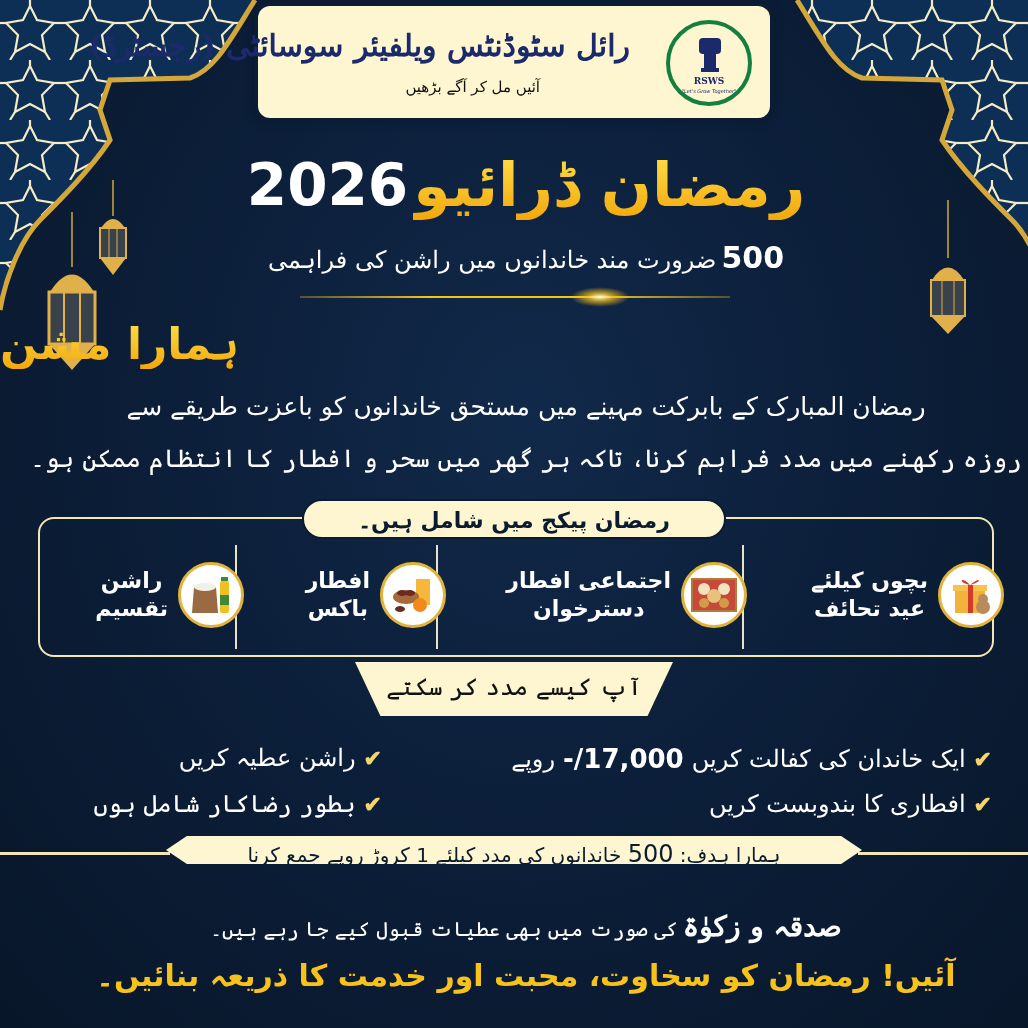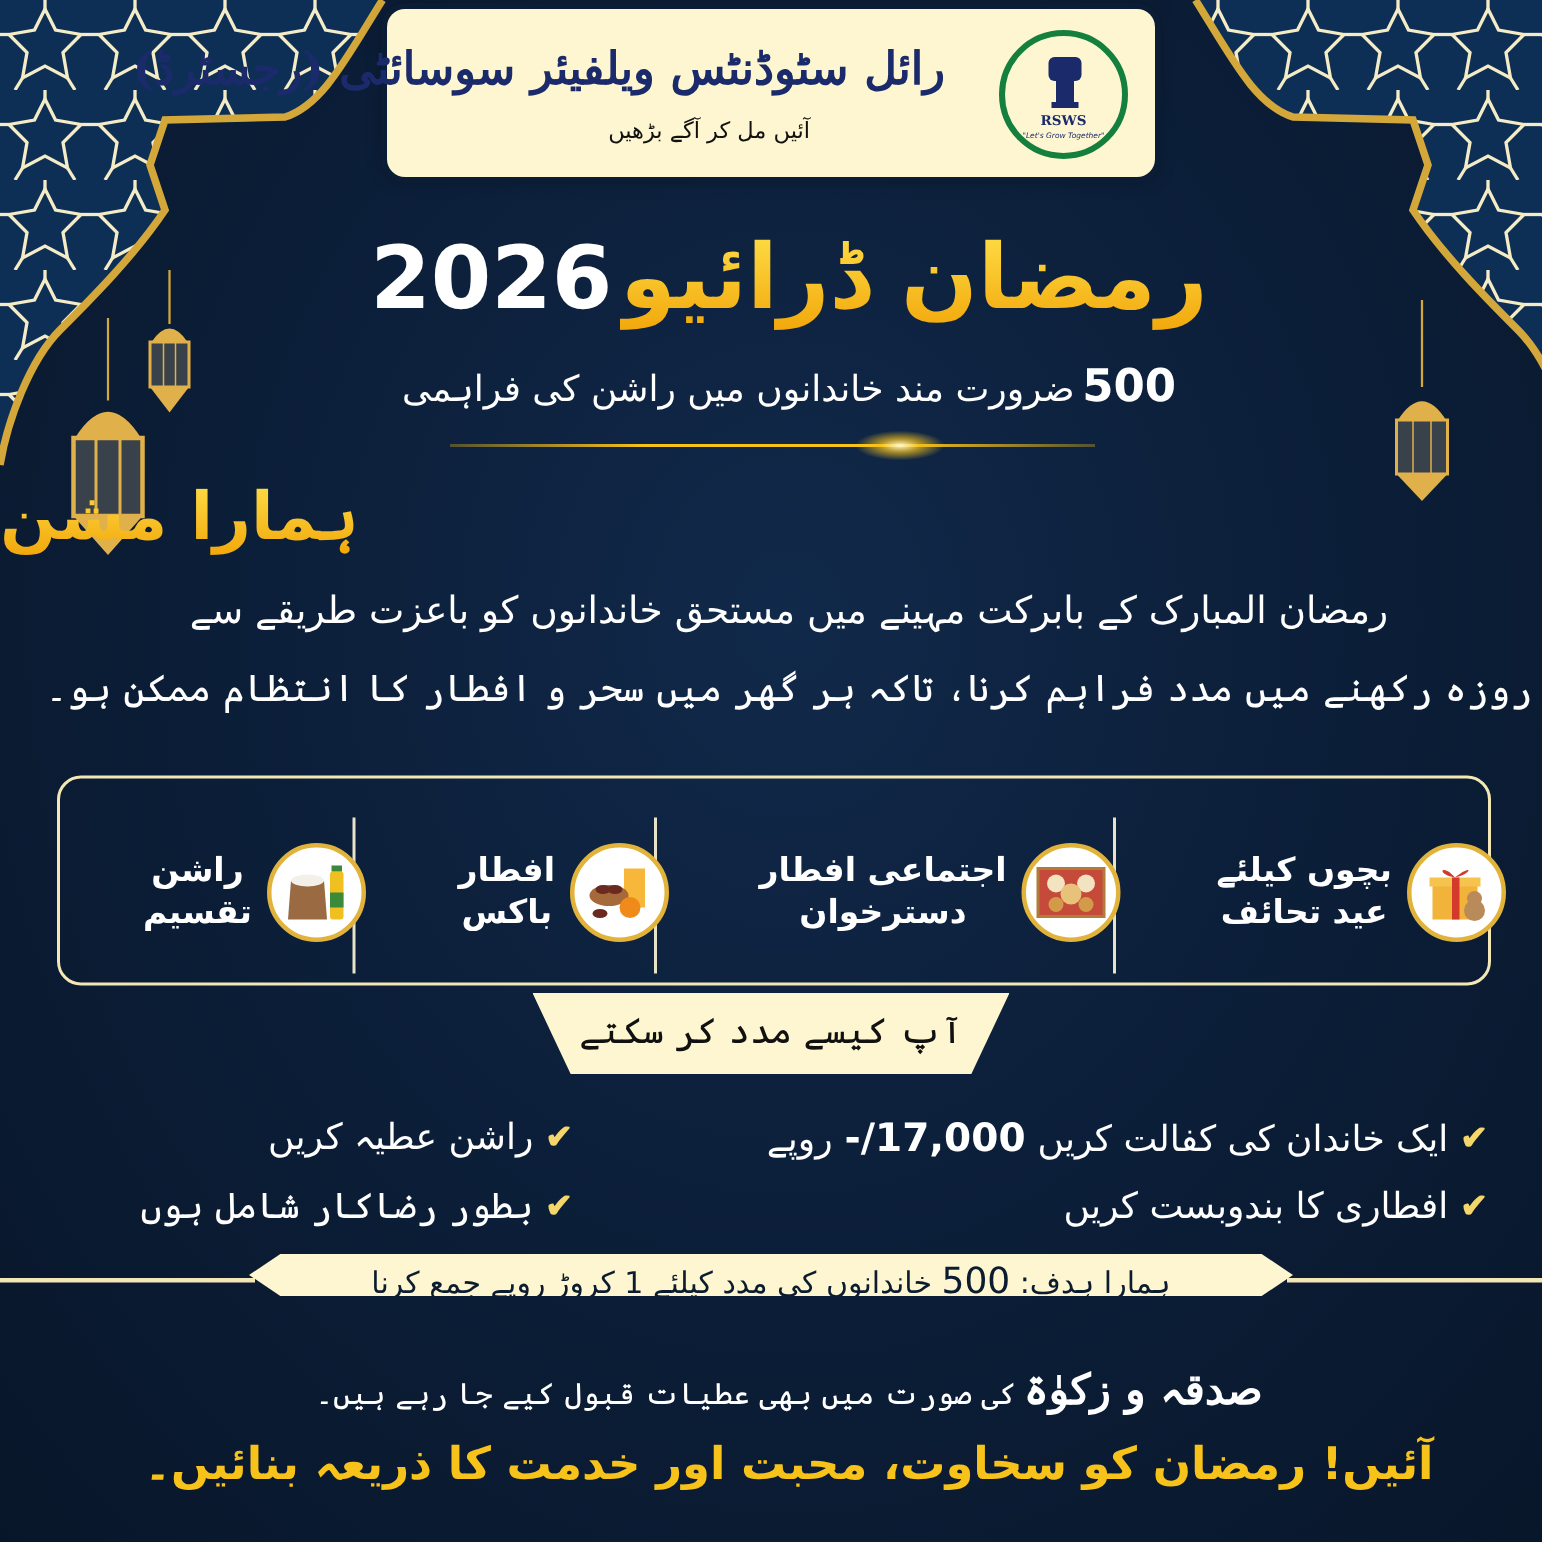--- a/index.html
+++ b/index.html
@@ -128,20 +128,21 @@
   </div>
 
   <div class="divider"></div>
   <div class="divider-glow"></div>
 
   <div class="mission-title">ہمارا مشن</div>
   <div class="mission-line ml1">رمضان المبارک کے بابرکت مہینے میں مستحق خاندانوں کو باعزت طریقے سے</div>
   <div class="mission-line ml2">روزہ رکھنے میں مدد فراہم کرنا، تاکہ ہر گھر میں سحر و افطار کا انتظام ممکن ہو۔</div>
 
   <div class="package-frame"></div>
+  <div class="package-pill">رمضان پیکج میں شامل ہیں۔</div>
 
   <div class="pkg-item" style="right:48px">
     <div class="pkg-icon">
       <svg width="44" height="44" viewBox="0 0 44 44">
           <rect x="6" y="16" width="30" height="24" fill="#f2b33a"></rect>
           <rect x="4" y="12" width="34" height="6" fill="#f6c44e"></rect>
           <rect x="19" y="12" width="5" height="28" fill="#d33a2c"></rect>
           <path d="M21 12 C12 2 8 10 21 12 C34 2 32 10 21 12" fill="#d33a2c"></path>
           <circle cx="34" cy="34" r="7" fill="#b98a5a"></circle>
           <circle cx="34" cy="26" r="5" fill="#b98a5a"></circle>

